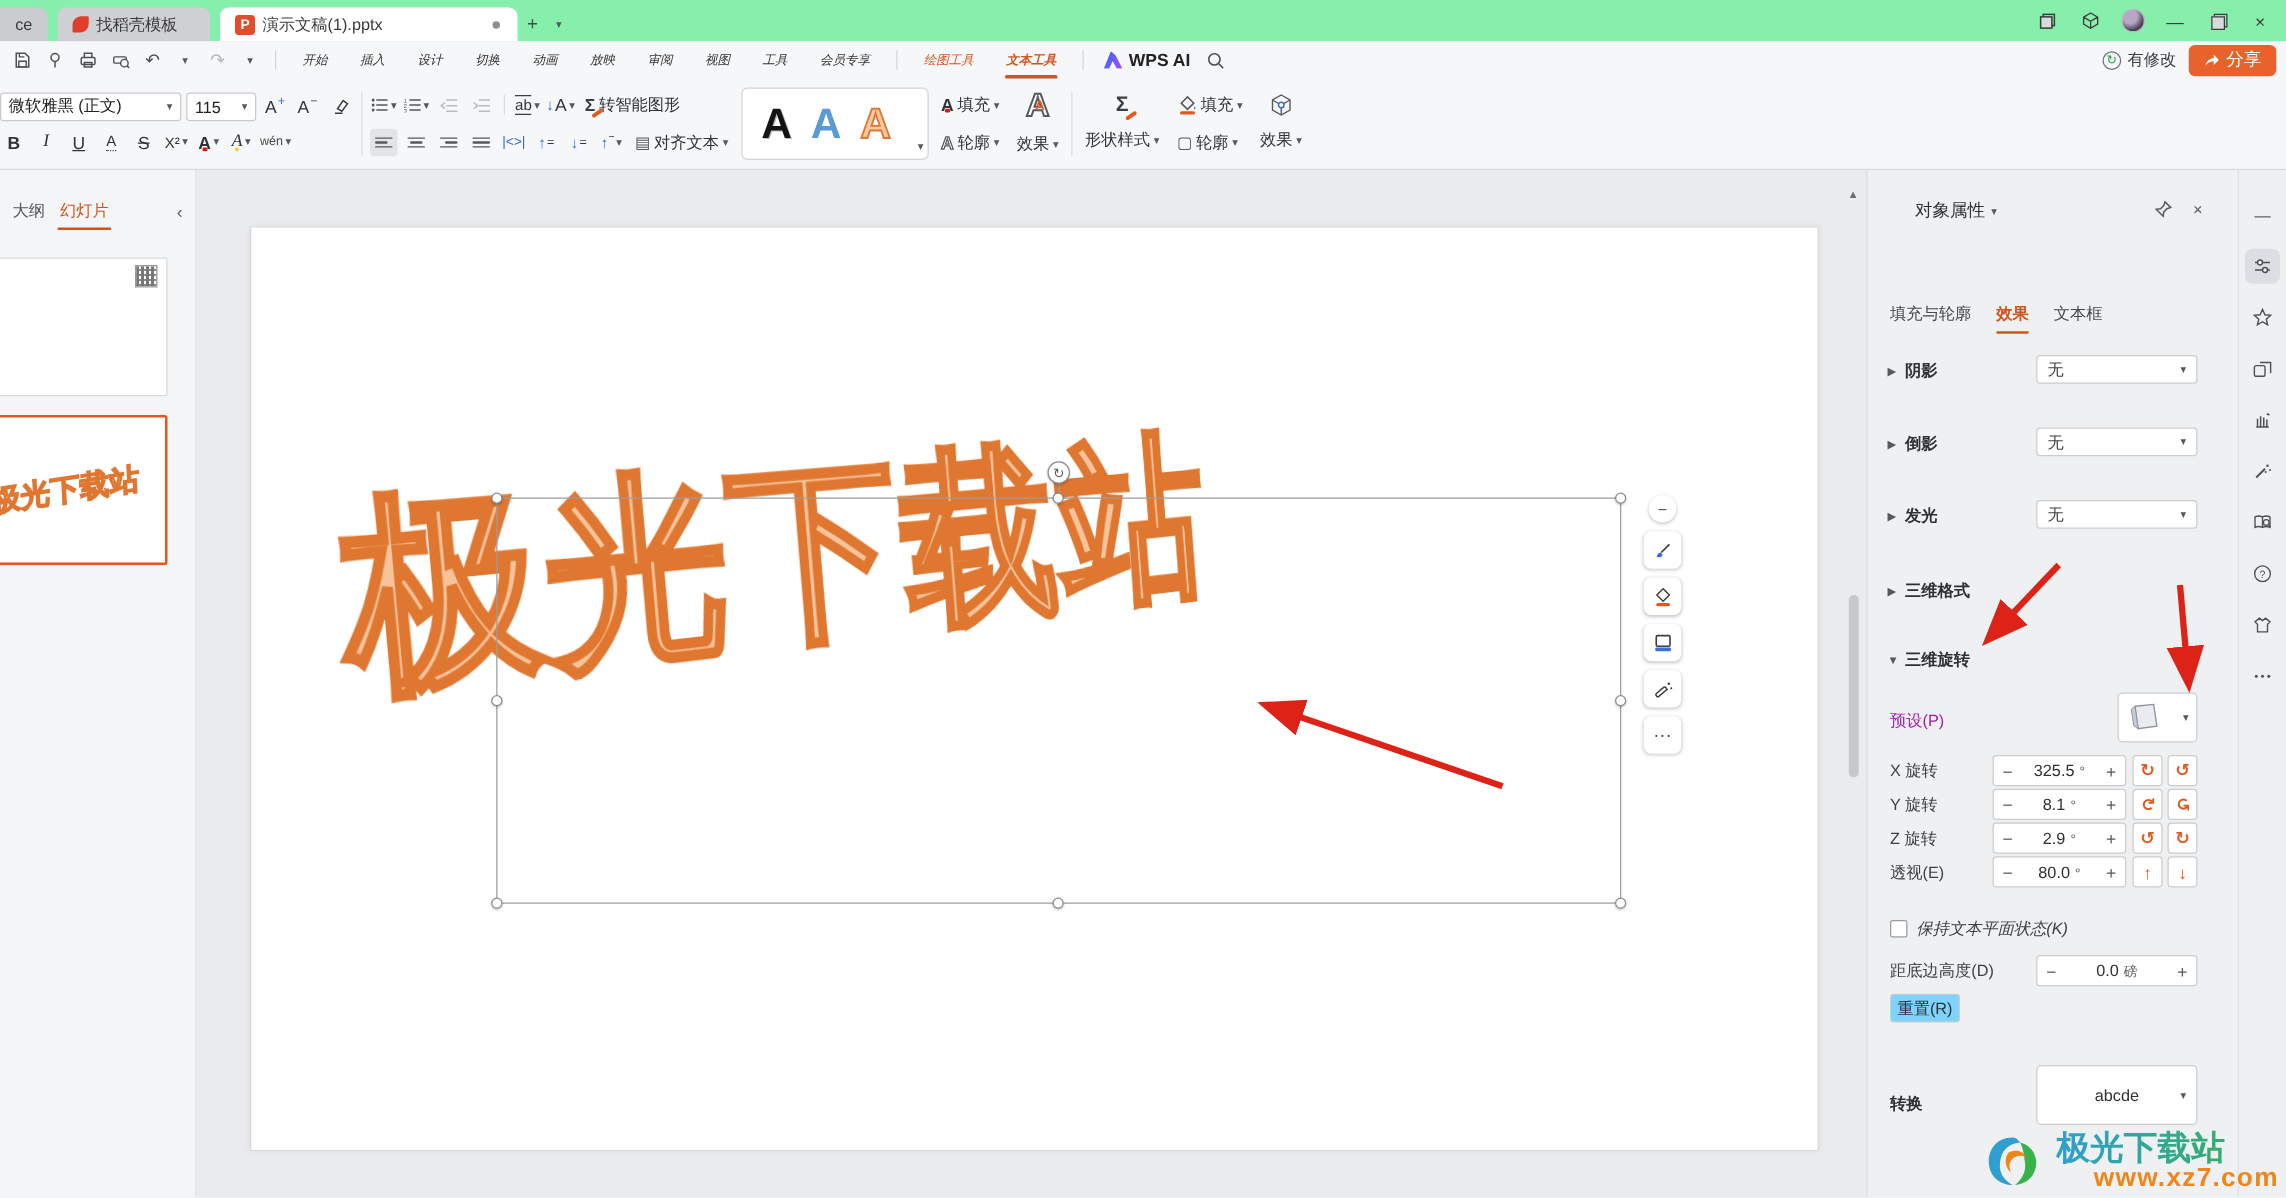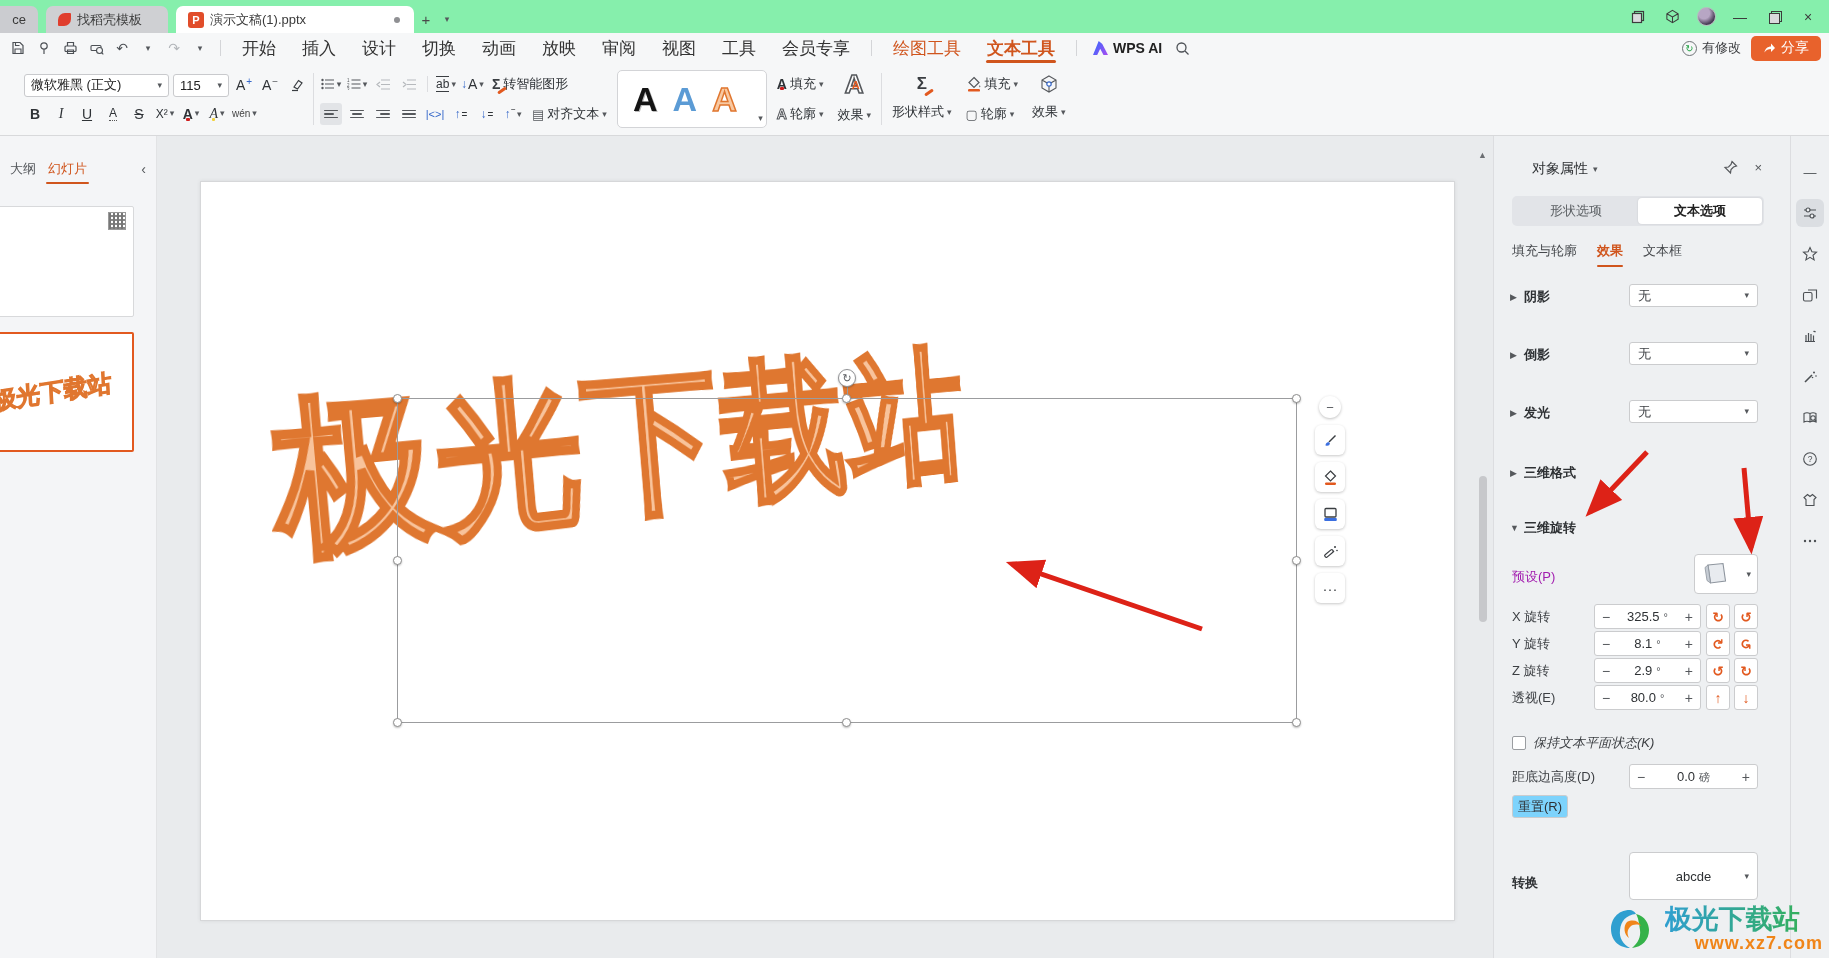--- a/index.html
+++ b/index.html
@@ -25,33 +25,33 @@
   .restore-box { position:relative; width:11px; height:11px; }
   .restore-box:before { content:""; position:absolute; left:2px; top:0; width:9px; height:9px; border:1.2px solid #3c3c3c; }
   .restore-box:after { content:""; position:absolute; left:0; top:2px; width:9px; height:9px; border:1.2px solid #3c3c3c; background:#d9dadd; }
 
   
   .menubar { position:absolute; left:0; top:33px; width:100%; height:30px; background:#f6f7f8; display:flex; align-items:center; }
   .qa-group { display:flex; align-items:center; gap:2px; padding-left:6px; }
   .qa-btn { width:24px; height:22px; display:flex; align-items:center; justify-content:center; color:#4d5156; font-size:14px; border-radius:3px; }
   .qa-btn.dis { color:#b3b6ba; }
   .v-sep { width:1px; height:16px; background:#d4d5d8; margin:0 8px; }
-  .menu-item { padding:0 13px; height:30px; display:flex; align-items:center; font-size:17px; color:#333; }
+  .menu-item { padding:0 13px; height:30px; display:flex; align-items:center; font-size:10px; color:#333;font-style:italic; }
   .menu-item.ctx { color:#d0551d; }
   .menu-item.active { color:#d0551d; font-weight:bold; position:relative; }
   .menu-item.active:after { content:""; position:absolute; left:12px; right:12px; bottom:0; height:3px; background:#d0551d; border-radius:2px; }
   .wpsai { display:flex; align-items:center; gap:5px; padding:0 8px; font-size:14px; color:#222; font-weight:bold; }
   .wpsai-logo { width:15px; height:14px; background:linear-gradient(120deg,#2f6bff,#a94cf0); clip-path:polygon(0 100%,38% 0,62% 22%,100% 100%,70% 100%,48% 55%,28% 100%); }
   .menubar-right { margin-left:auto; display:flex; align-items:center; gap:10px; padding-right:8px; }
   .modified { display:flex; align-items:center; gap:5px; font-size:13px; color:#3d3f42; }
   .mod-ico { width:15px; height:15px; border-radius:50%; border:1.3px solid #6f7377; color:#27a348; font-size:10px; display:flex; align-items:center; justify-content:center; }
   .share-btn { display:flex; align-items:center; gap:5px; background:#e8622c; color:#fff; font-size:14px; height:25px; padding:0 12px; border-radius:5px; }
 
   
-  .ribbon { position:absolute; left:0; top:63px; width:100%; height:73px; background:#f6f7f8; border-bottom:1px solid #d8d9db; display:flex; align-items:center; padding:0 24px; gap:6px; }
+  .ribbon { position:absolute; left:0; top:63px; width:100%; height:73px; background:#f6f7f8; border-bottom:1px solid #d8d9db; display:flex; align-items:center; padding:0 0; gap:6px; }
   .rb-2row { display:flex; flex-direction:column; justify-content:center; gap:6px; height:62px; }
   .rb-row { display:flex; align-items:center; gap:4px; }
   .combo { background:#fff; border:1px solid #c9cacd; border-radius:3px; height:23px; display:flex; align-items:center; justify-content:space-between; padding:0 6px; font-size:13px; color:#222; }
   .cv { font-size:9px; color:#55585c; line-height:1; }
   .ib { min-width:22px; height:22px; display:flex; align-items:center; justify-content:center; border-radius:3px; color:#2f3337; font-size:14px; gap:1px; }
   .ib .cv { margin-left:1px; }
   .ib.sel { background:#e2e4e7; }
   .ib.dis { color:#b6b9bd; }
   .glyph-b { font-weight:bold; }
   .glyph-i { font-style:italic; font-family:"Liberation Serif",serif; }
@@ -147,21 +147,21 @@
   
   .rail { width:39px; background:#eef0f2; border-left:1px solid #dcdde0; display:flex; flex-direction:column; align-items:center; padding-top:22px; gap:13px; }
   .rail-item { width:28px; height:28px; display:flex; align-items:center; justify-content:center; border-radius:6px; color:#4c5054; }
   .rail-item.active { background:#dbdee2; }
 
   
   .arrows { position:absolute; left:0; top:0; pointer-events:none; z-index:50; }
   .watermark { position:absolute; right:6px; bottom:2px; display:flex; align-items:center; gap:8px; z-index:60; }
   .wm-text { display:flex; flex-direction:column; line-height:1.05; }
   .wm-name { font-size:27px; font-weight:bold; background:linear-gradient(90deg,#2f9fd0,#35b24a); -webkit-background-clip:text; background-clip:text; color:transparent; }
-  .wm-url { font-size:18px; font-weight:bold; color:#f08519; letter-spacing:1px;margin-left:30px; }
+  .wm-url { font-size:21px; font-weight:bold; color:#f08519; letter-spacing:1px;margin-left:30px; }
 </style>
 </head>
 <body>
 
 <div class="titlebar">
   <div class="tab tab-overflow">
       <span>ce</span>
     </div>
   <div class="tab tab-docer">
     <span class="leaf-icon"></span>
@@ -581,24 +581,20 @@
     <div class="panel-header">
       <span>对象属性</span>
       <span class="cv">▾</span>
     </div>
     <div class="panel-hbtns">
       <svg class="svgico" width="15" height="15" viewBox="0 0 15 15">
           <path d="M9 1.5 L13.5 6 L10.5 7 L8 9.5 L7.5 13 L2 7.5 L5.5 7 L8 4.5 Z" fill="none" stroke="#55585c" stroke-width="1.2"></path>
         </svg>
       <span>×</span>
     </div>
-    <div class="seg">
-      <div class="seg-item">形状选项</div>
-      <div class="seg-item active">文本选项</div>
-    </div>
     <div class="subtabs">
       <span class="subtab">填充与轮廓</span>
       <span class="subtab active">效果</span>
       <span class="subtab">文本框</span>
     </div>
 
     <div class="sec-row" style="top:152px">
       <span class="exp">▶</span>
       <span class="sec-label">阴影</span>
     </div>

